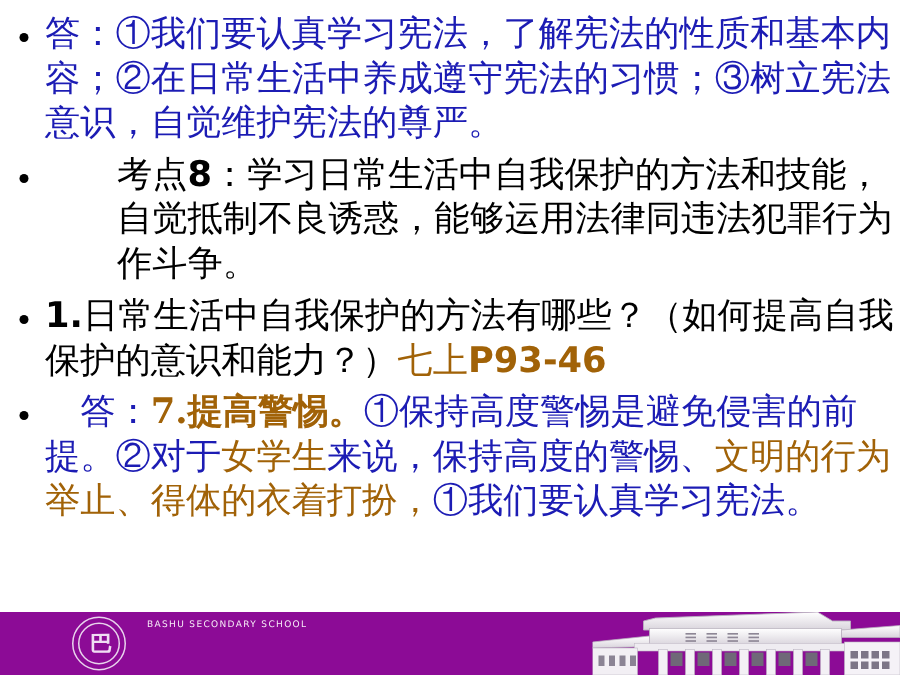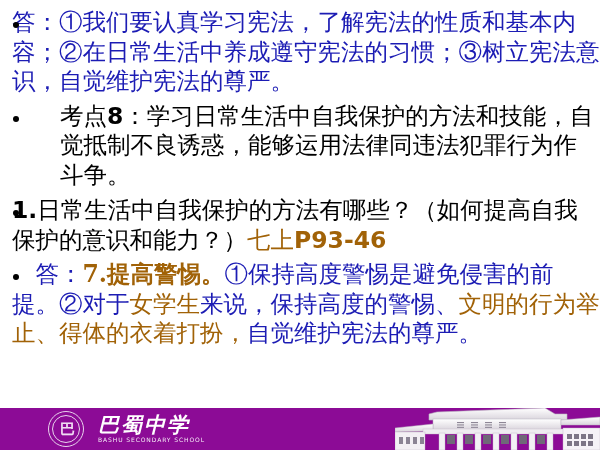--- a/index.html
+++ b/index.html
@@ -28,21 +28,21 @@
     left: 0;
     top: 0;
     width: 600px;
     height: 408px;
     padding: 6px 0 0 0;
     box-sizing: border-box;
   }
 
   .bullet-block {
     position: relative;
-    padding-left: 12px;
+    padding-left: 30px;
     margin: 0 0 1px 0;
   }
   .bullet-dot {
     position: absolute;
     left: 13px;
     width: 6px;
     height: 6px;
     border-radius: 50%;
     background: #000000;
   }
@@ -173,35 +173,34 @@
       <p class="para"><span class="black">考点</span><span class="black b">8</span><span class="black">：学习日常生活中自我保护的方法和技能，自觉抵制不良诱惑，能够运用法律同违法犯罪行为作斗争。</span></p>
     </div>
 
     <div class="bullet-block" id="block-3">
       <span class="bullet-dot"></span>
       <p class="para"><span class="black b">1.</span><span class="black">日常生活中自我保护的方法有哪些？（如何提高自我保护的意识和能力？）</span><span class="red">七上</span><span class="red b">P93-46</span></p>
     </div>
 
     <div class="bullet-block" id="block-4">
       <span class="bullet-dot"></span>
-      <p class="para"><span class="blue">　答：</span><span class="red b">7.提高警惕。</span><span class="blue">①保持高度警惕是避免侵害的前提。②对于</span><span class="red">女学生</span><span class="blue">来说，保持高度的警惕、</span><span class="red">文明的行为举止、得体的衣着打扮，</span><span class="blue">自觉维护宪法的尊严。</span></p>
+      <p class="para"><span class="blue">　答：</span><span class="red b">7.提高警惕。</span><span class="blue">①保持高度警惕是避免侵害的前提。②对于</span><span class="red">女学生</span><span class="blue">来说，保持高度的警惕、</span><span class="red">文明的行为举止、得体的衣着打扮，</span><span class="blue">①我们要认真学习宪法。</span></p>
     </div>
 
   </div>
 
   <div id="footer">
 
     <div id="footer-logo">
       <span class="ring-outer"></span>
       <span class="ring-inner"></span>
       <span class="seal">巴蜀</span>
     </div>
 
     <div id="footer-name">
-      <span class="cn">巴蜀中学</span>
       <span class="en">BASHU SECONDARY SCHOOL</span>
     </div>
 
     <svg id="footer-gate" viewBox="0 0 205 52" preserveAspectRatio="none">
       <defs>
         <linearGradient id="stoneGrad" x1="0" y1="0" x2="0" y2="1">
           <stop offset="0%" stop-color="#ffffff"></stop>
           <stop offset="100%" stop-color="#d9d4dc"></stop>
         </linearGradient>
       </defs>

